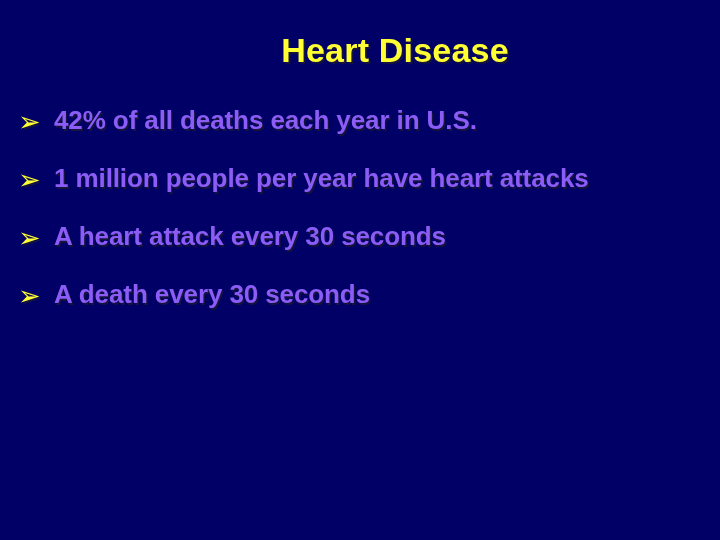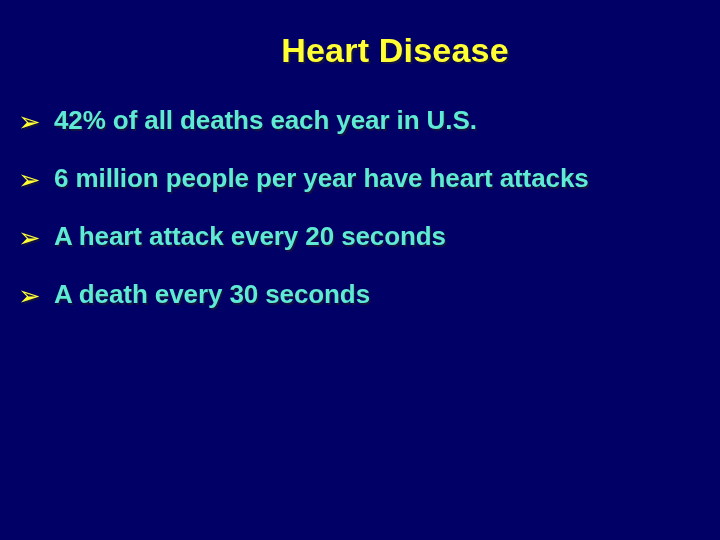--- a/index.html
+++ b/index.html
@@ -62,21 +62,21 @@
     text-shadow: 1.5px 1.5px 0 #14143f;
     text-align: left;
     padding-top: 2px;
   }
 
   .bullet-text {
     flex: 1 1 auto;
     font-size: 26px;
     font-weight: bold;
     line-height: 34px;
-    color: #5eead4;
+    color: #8b5cf6;
     text-shadow: 1.5px 1.5px 0 #14143f;
     white-space: nowrap;
     letter-spacing: -0.1px;
   }
 </style>
 </head>
 <body>
 
 <div id="slide">
 
@@ -84,26 +84,26 @@
 
   <div id="bullet-list">
 
     <div class="bullet-row">
       <span class="bullet-marker">➢</span>
       <span class="bullet-text">42% of all deaths each year in U.S.</span>
     </div>
 
     <div class="bullet-row">
       <span class="bullet-marker">➢</span>
-      <span class="bullet-text">6 million people per year have heart attacks</span>
+      <span class="bullet-text">1 million people per year have heart attacks</span>
     </div>
 
     <div class="bullet-row">
       <span class="bullet-marker">➢</span>
-      <span class="bullet-text">A heart attack every 20 seconds</span>
+      <span class="bullet-text">A heart attack every 30 seconds</span>
     </div>
 
     <div class="bullet-row">
       <span class="bullet-marker">➢</span>
       <span class="bullet-text">A death every 30 seconds</span>
     </div>
 
   </div>
 
 </div>

